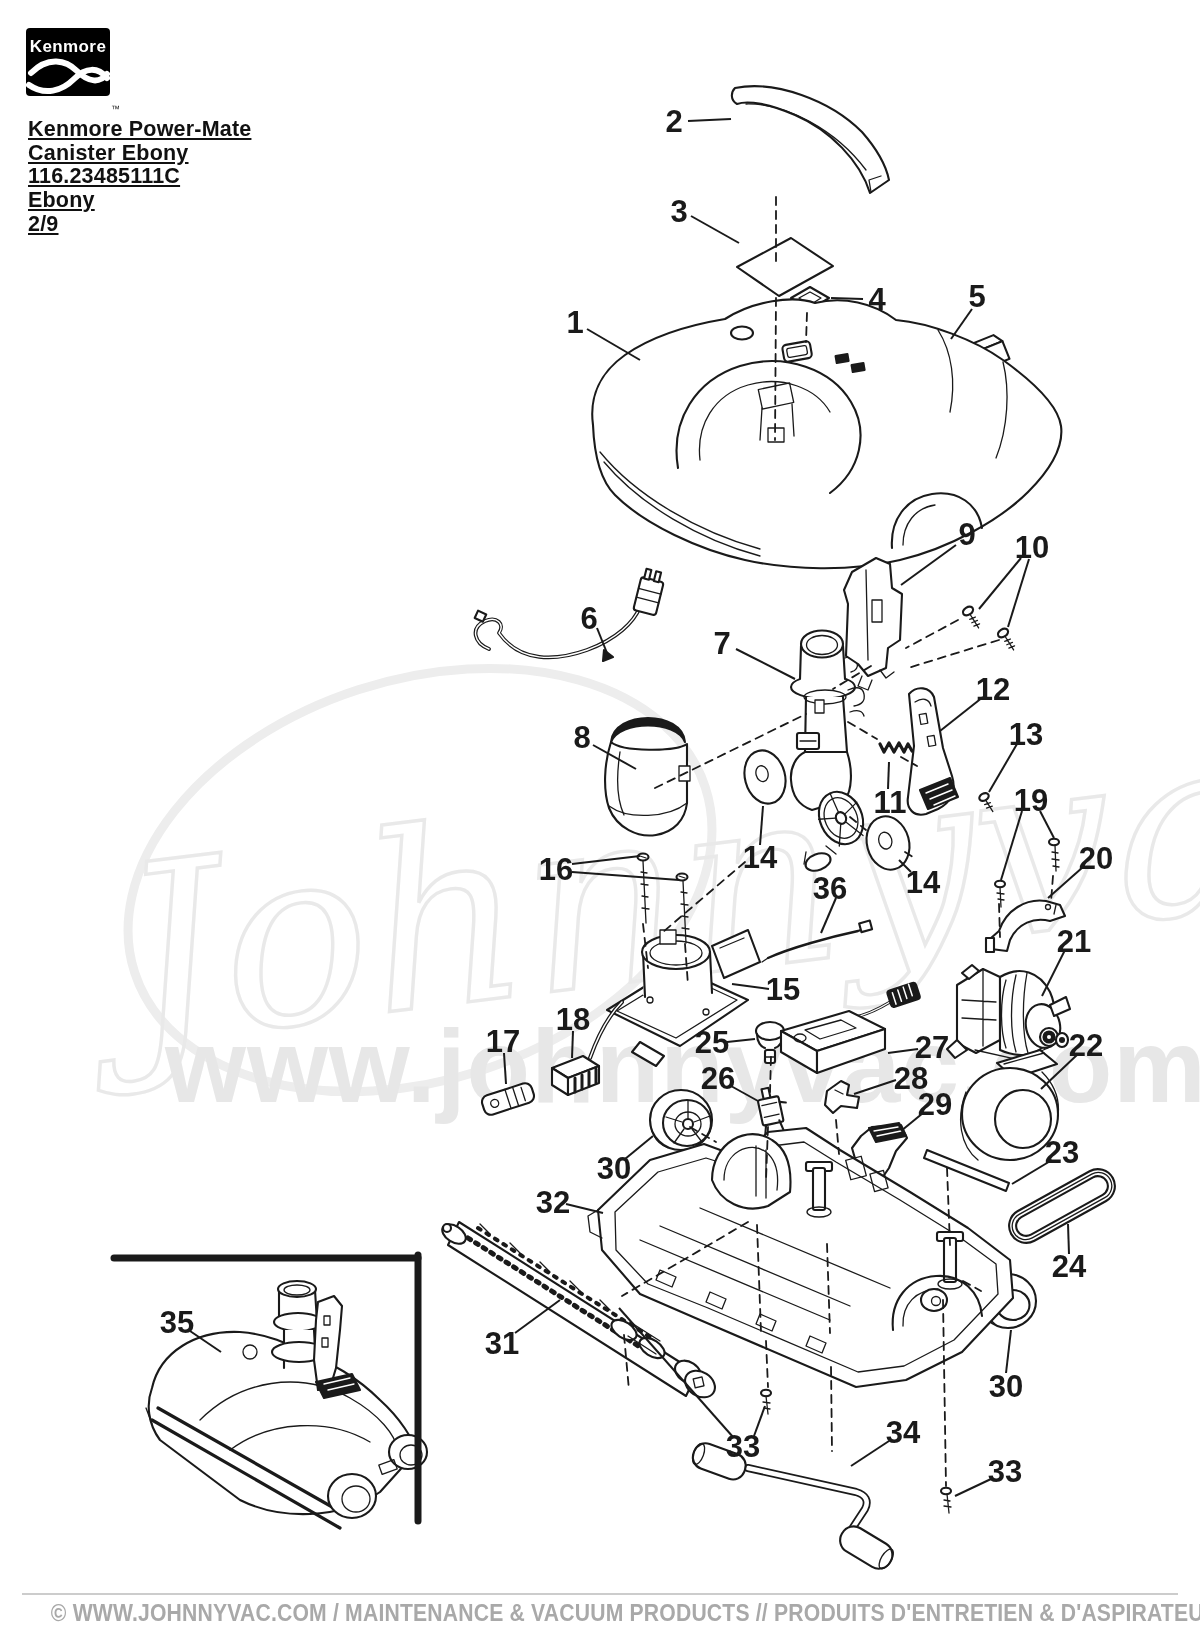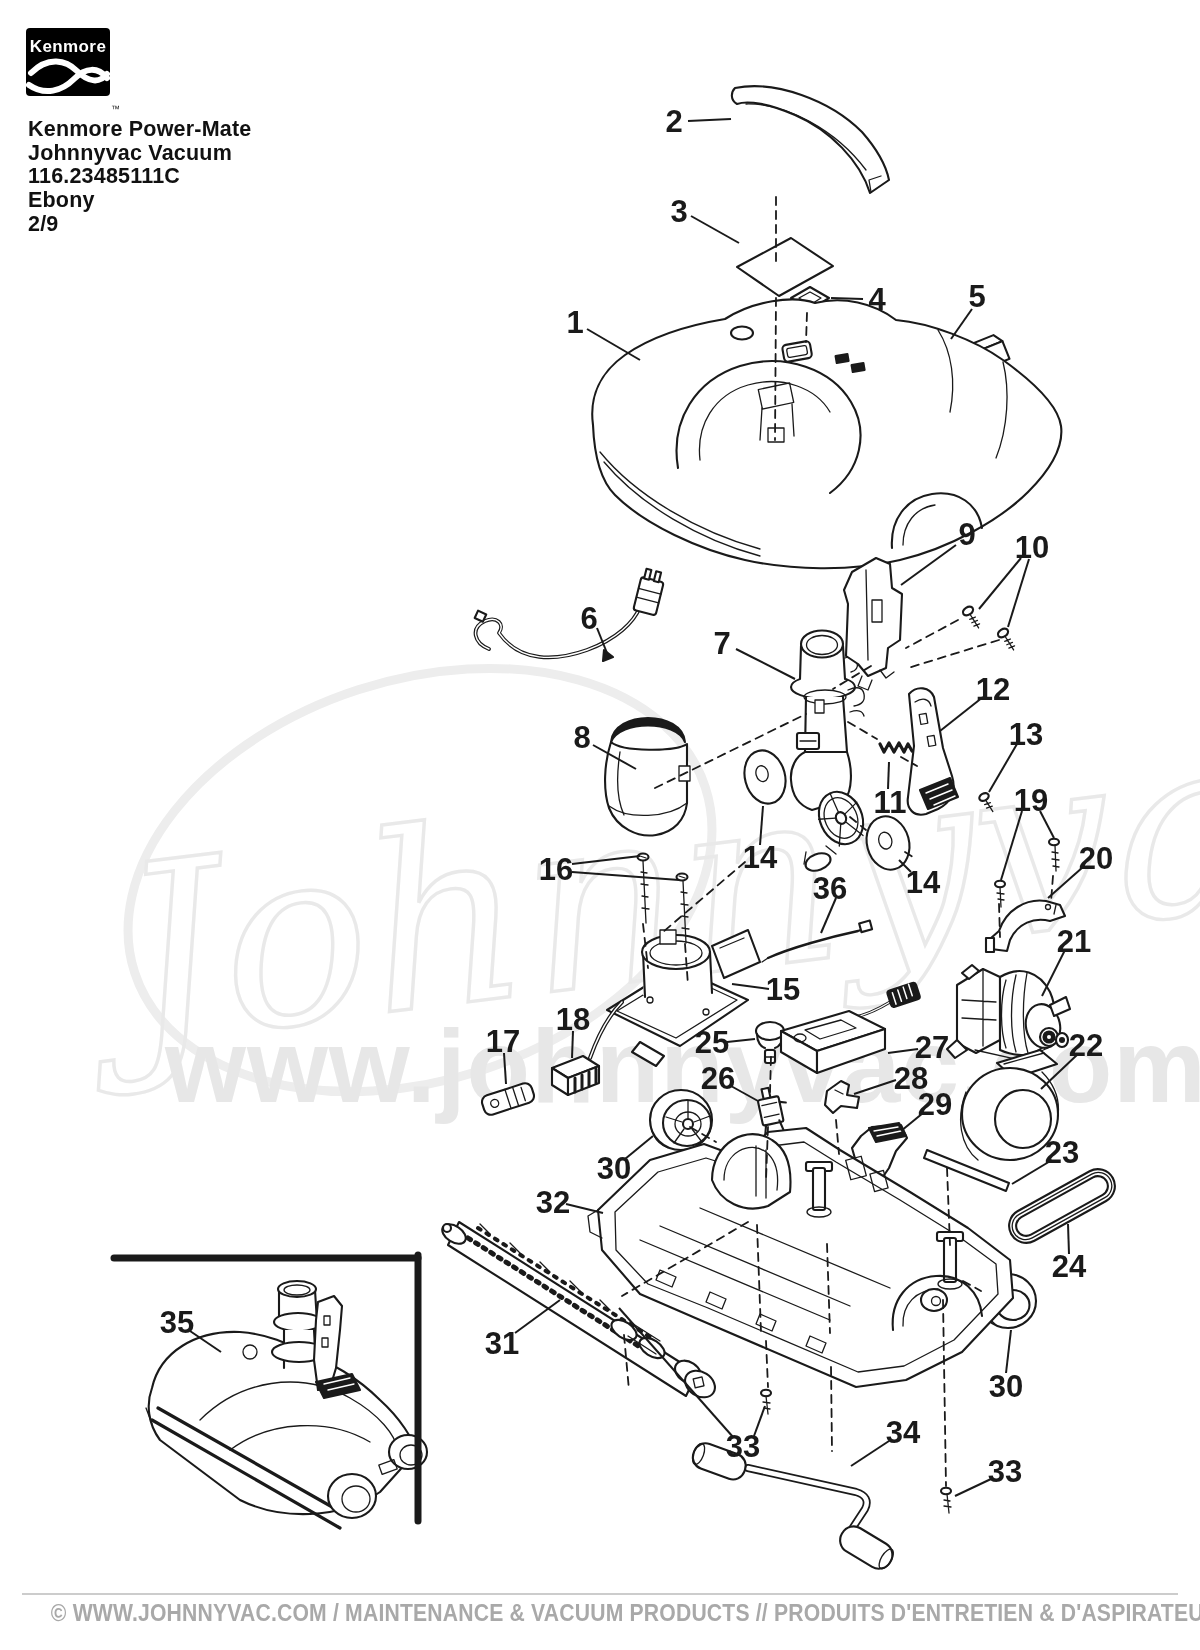--- a/index.html
+++ b/index.html
@@ -3,21 +3,21 @@
 <meta charset="utf-8">
 <style>
   html,body{margin:0;padding:0;background:#fff;}
   .page{position:relative;width:1200px;height:1650px;background:#fff;overflow:hidden;
         font-family:"Liberation Sans",sans-serif;color:#1a1a1a;}
   .logo{position:absolute;left:26px;top:28px;width:84px;height:68px;background:#000;border-radius:4px;}
   .logo-word{position:absolute;left:0;right:0;top:9px;text-align:center;color:#fff;
              font-size:17px;font-weight:600;letter-spacing:.4px;}
   .logo-tm{position:absolute;left:111px;top:104px;font-size:9px;color:#222;}
   .title-block{position:absolute;left:28px;top:118px;font-weight:bold;font-size:21.5px;
-               line-height:1.1;letter-spacing:.2px;color:#111;white-space:nowrap;}
+               line-height:1.1;letter-spacing:.2px;color:#111;white-space:nowrap;text-decoration:underline;}
   .footer-rule{position:absolute;left:22px;top:1593px;width:1156px;height:2px;background:#ccc;}
   .footer-text{position:absolute;left:0;right:0;top:1600px;text-align:center;}
   .footer-text span{display:inline-block;transform:scaleX(.92);transform-origin:center;
                     color:#a9a9a9;font-size:23px;font-weight:700;letter-spacing:.2px;white-space:nowrap;}
   svg.diagram{position:absolute;left:0;top:0;}
   .part-label{font-family:"Liberation Sans",sans-serif;font-weight:bold;font-size:31px;
               fill:#1a1a1a;text-anchor:middle;dominant-baseline:central;}
   .leader{stroke:#1a1a1a;stroke-width:2;fill:none;}
   .dash{stroke:#1a1a1a;stroke-width:1.8;stroke-dasharray:8 6;fill:none;stroke-linecap:round;}
   .art{stroke:#1a1a1a;stroke-width:2.1;fill:none;stroke-linecap:round;stroke-linejoin:round;}
@@ -34,21 +34,21 @@
     <div class="logo-word">Kenmore</div>
     <svg width="84" height="84" viewBox="0 0 84 84" style="position:absolute;left:0;top:0">
       <path d="M5,45 C22,28 40,32 51,43 C63,55 74,55 81,46" stroke="#fff" stroke-width="6" fill="none" stroke-linecap="round"></path>
       <path d="M3,57 C19,68 36,63 48,51 C60,39 72,39 81,50" stroke="#fff" stroke-width="6" fill="none" stroke-linecap="round"></path>
     </svg>
   </div>
   <div class="logo-tm">™</div>
 
   <div class="title-block">
     <div>Kenmore Power-Mate</div>
-    <div>Johnnyvac Vacuum</div>
+    <div>Canister Ebony</div>
     <div>116.23485111C</div>
     <div>Ebony</div>
     <div>2/9</div>
   </div>
 
   <svg class="diagram" width="1200" height="1650" viewBox="0 0 1200 1650">
 
     <g>
       <ellipse cx="420" cy="880" rx="300" ry="200" transform="rotate(-18 420 880)" stroke="#ededed" stroke-width="9" fill="none"></ellipse>
       <text x="120" y="985" font-size="245" font-style="italic" font-family="DejaVu Serif, serif" stroke="#e9e9e9" stroke-width="3.4" fill="none" transform="rotate(-7 600 900)">Johnnyvac</text>

